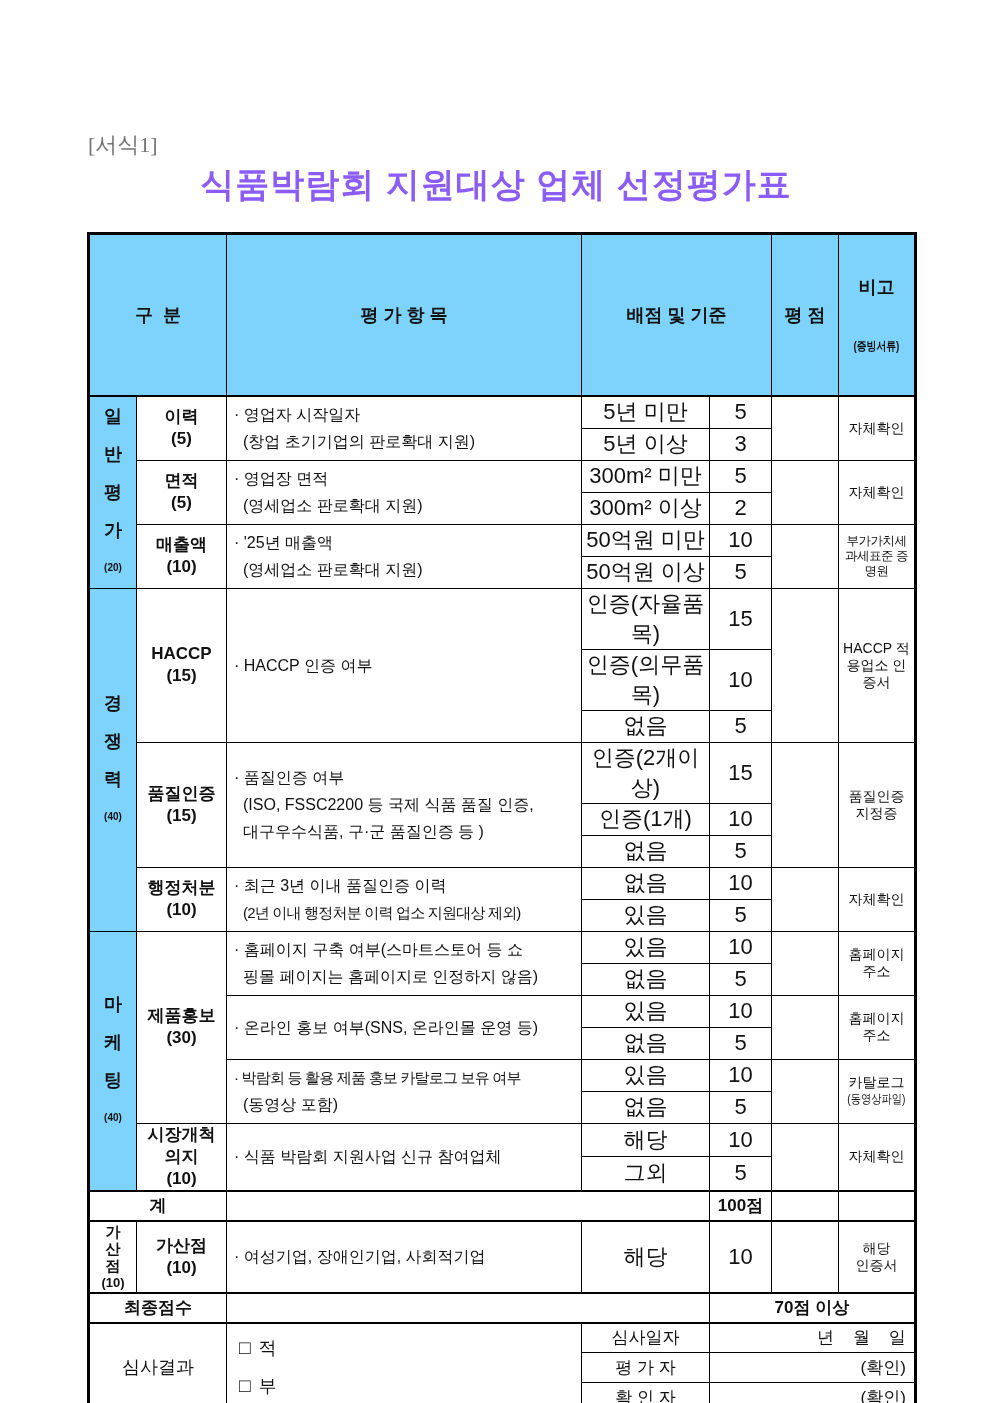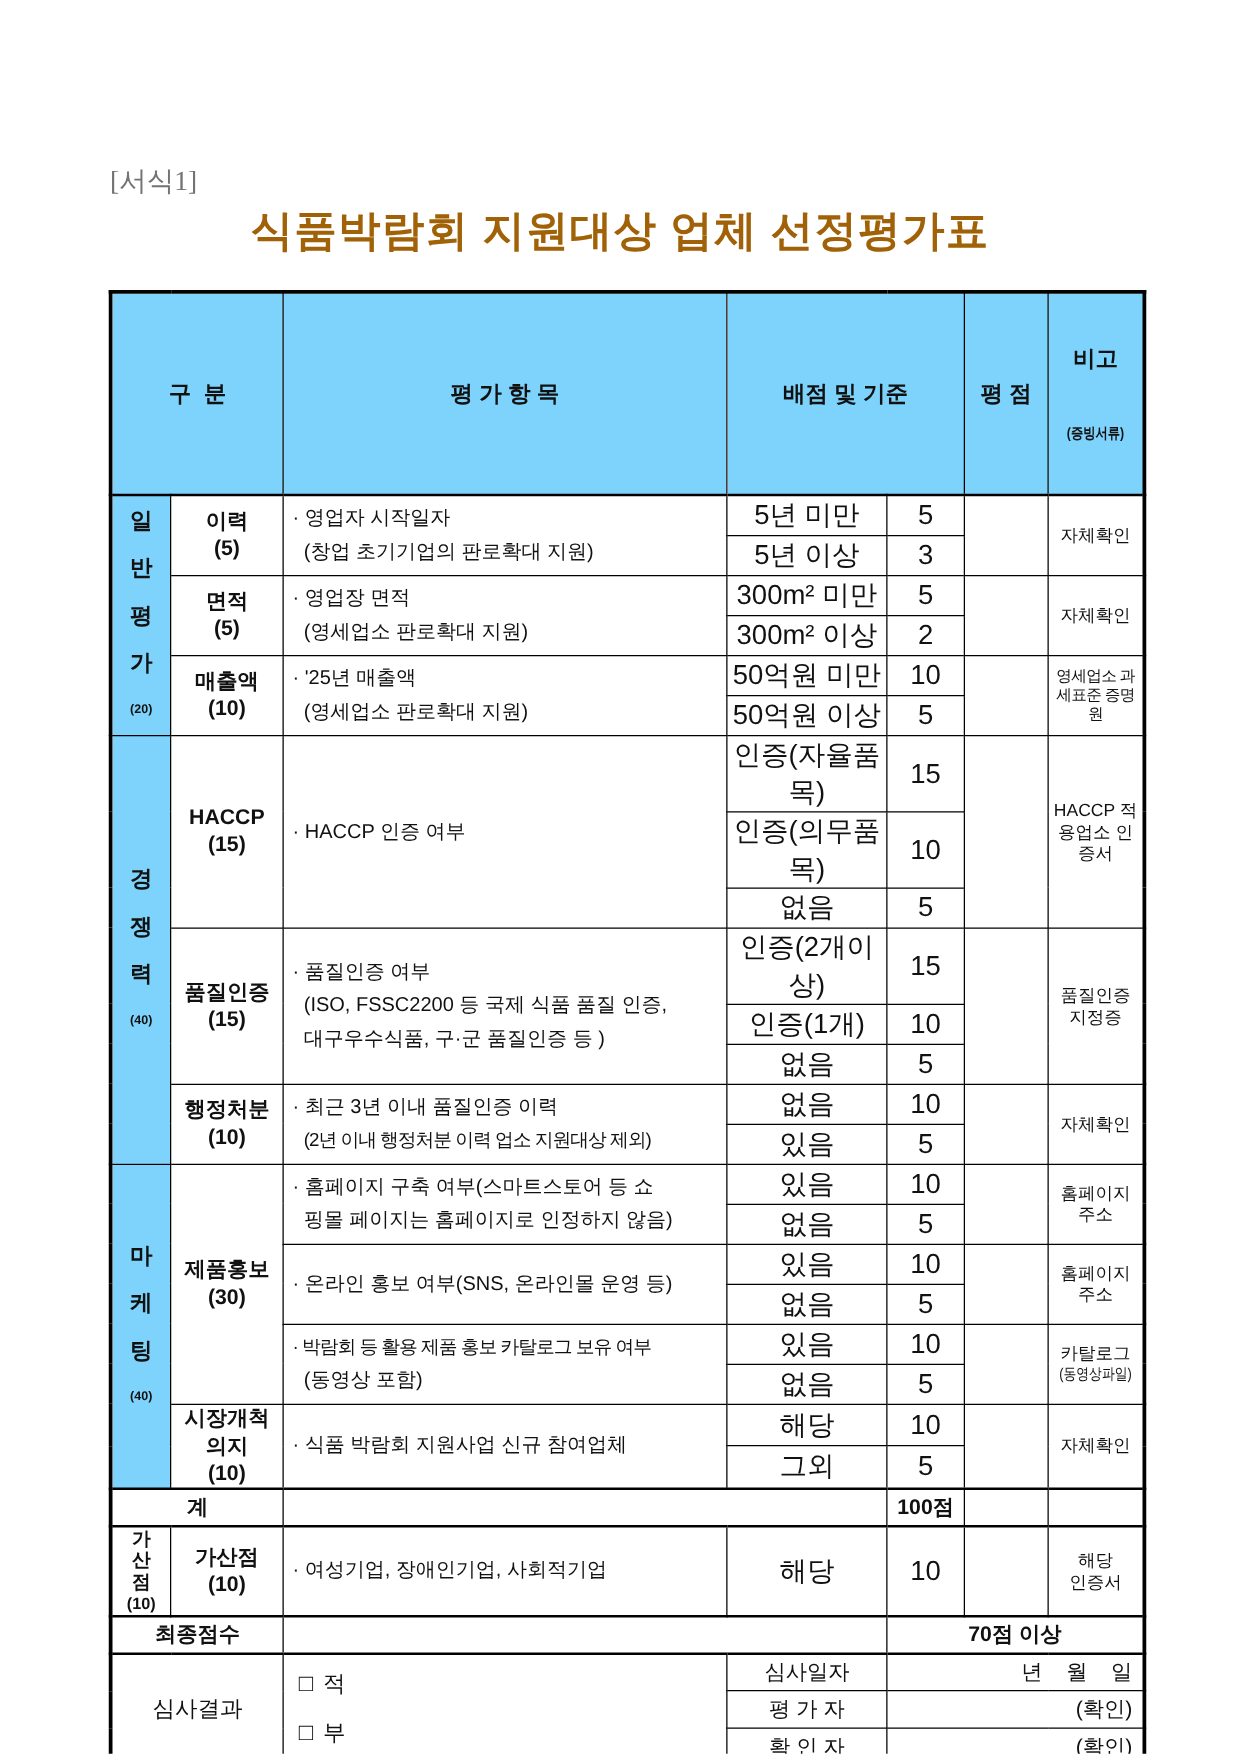--- a/index.html
+++ b/index.html
@@ -8,21 +8,21 @@
     font-family:"Liberation Sans","DejaVu Sans",sans-serif;color:#111;
     -webkit-font-smoothing:antialiased;
   }
   .form-tag{
     position:absolute;left:88px;top:130px;
     font-family:"Liberation Serif","DejaVu Serif",serif;
     font-size:22px;color:#737373;
   }
   .doc-title{
     position:absolute;left:0;top:162px;width:992px;text-align:center;
-    font-size:34px;font-weight:bold;letter-spacing:1px;color:#a16207;
+    font-size:34px;font-weight:bold;letter-spacing:1px;color:#8b5cf6;
   }
   table.tbl{
     position:absolute;left:87px;top:232px;
     border-collapse:collapse;table-layout:fixed;
     border:3px solid #000;
   }
   td{
     border:1.4px solid #000;text-align:center;vertical-align:middle;
     font-size:17px;padding:0 2px;overflow:hidden;
   }
@@ -136,21 +136,21 @@
         <div>매출액</div>
             <div>(10)</div>
       </td>
       <td rowspan="2" class="item">
         <div class="ln">· '25년 매출액</div>
         <div class="ln ln2">(영세업소 판로확대 지원)</div>
       </td>
       <td class="crit">50억원 미만</td>
       <td class="crit">10</td>
       <td rowspan="2"></td>
-      <td rowspan="2" class="remark remark-sm">영세업소 과세표준 증명원</td>
+      <td rowspan="2" class="remark remark-sm">부가가치세 과세표준 증명원</td>
     </tr>
     <tr class="r32">
       <td class="crit">50억원 이상</td>
       <td class="crit">5</td>
     </tr>
 
     <tr class="r32">
       <td rowspan="8" class="gray vg">
         <div>경</div>
             <div>쟁</div>

